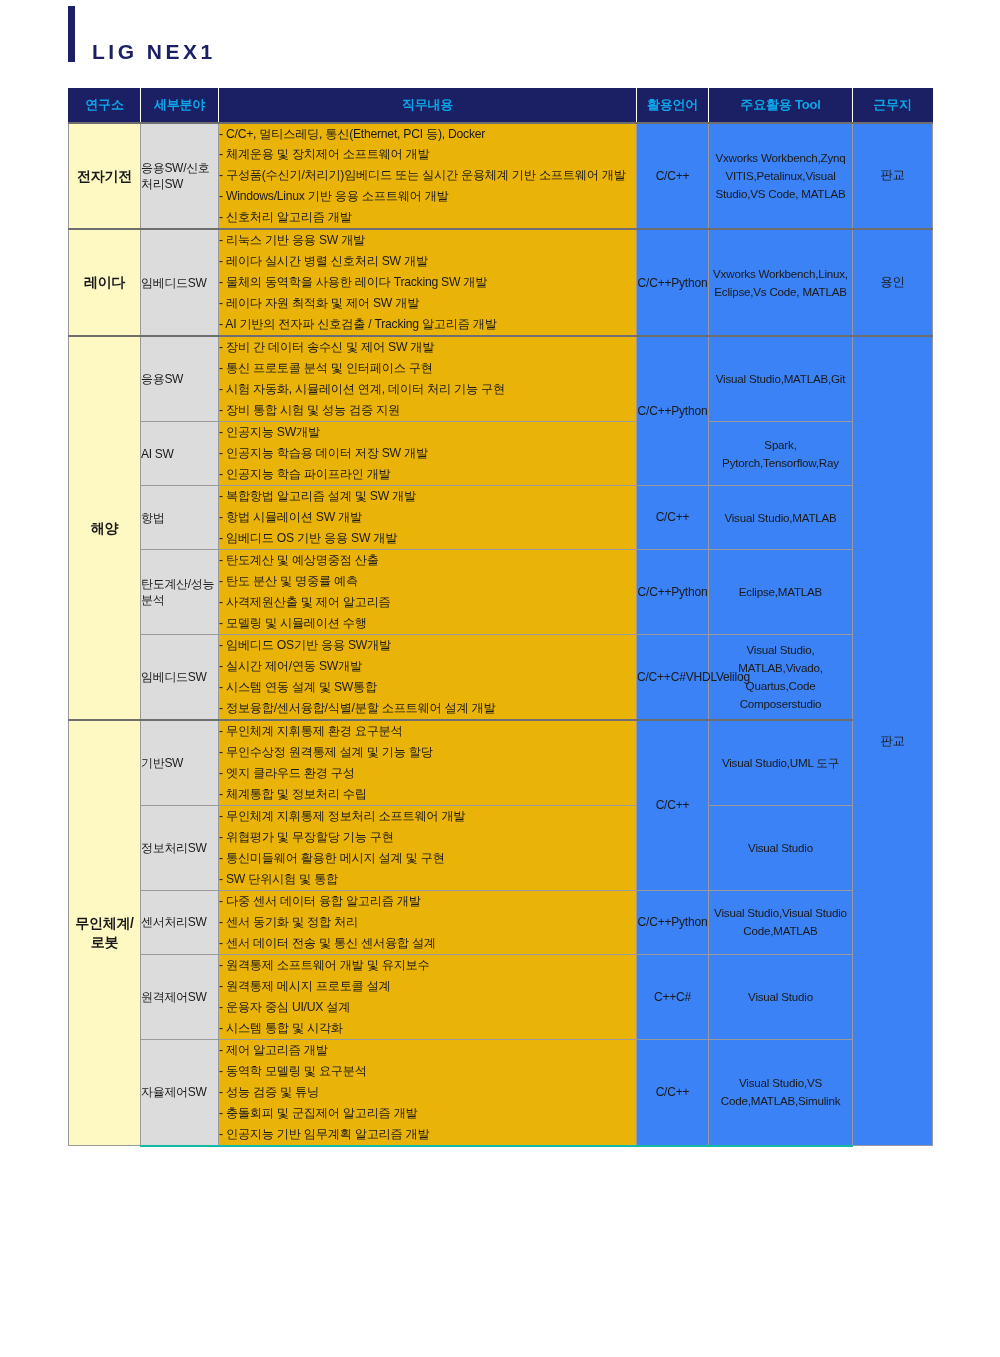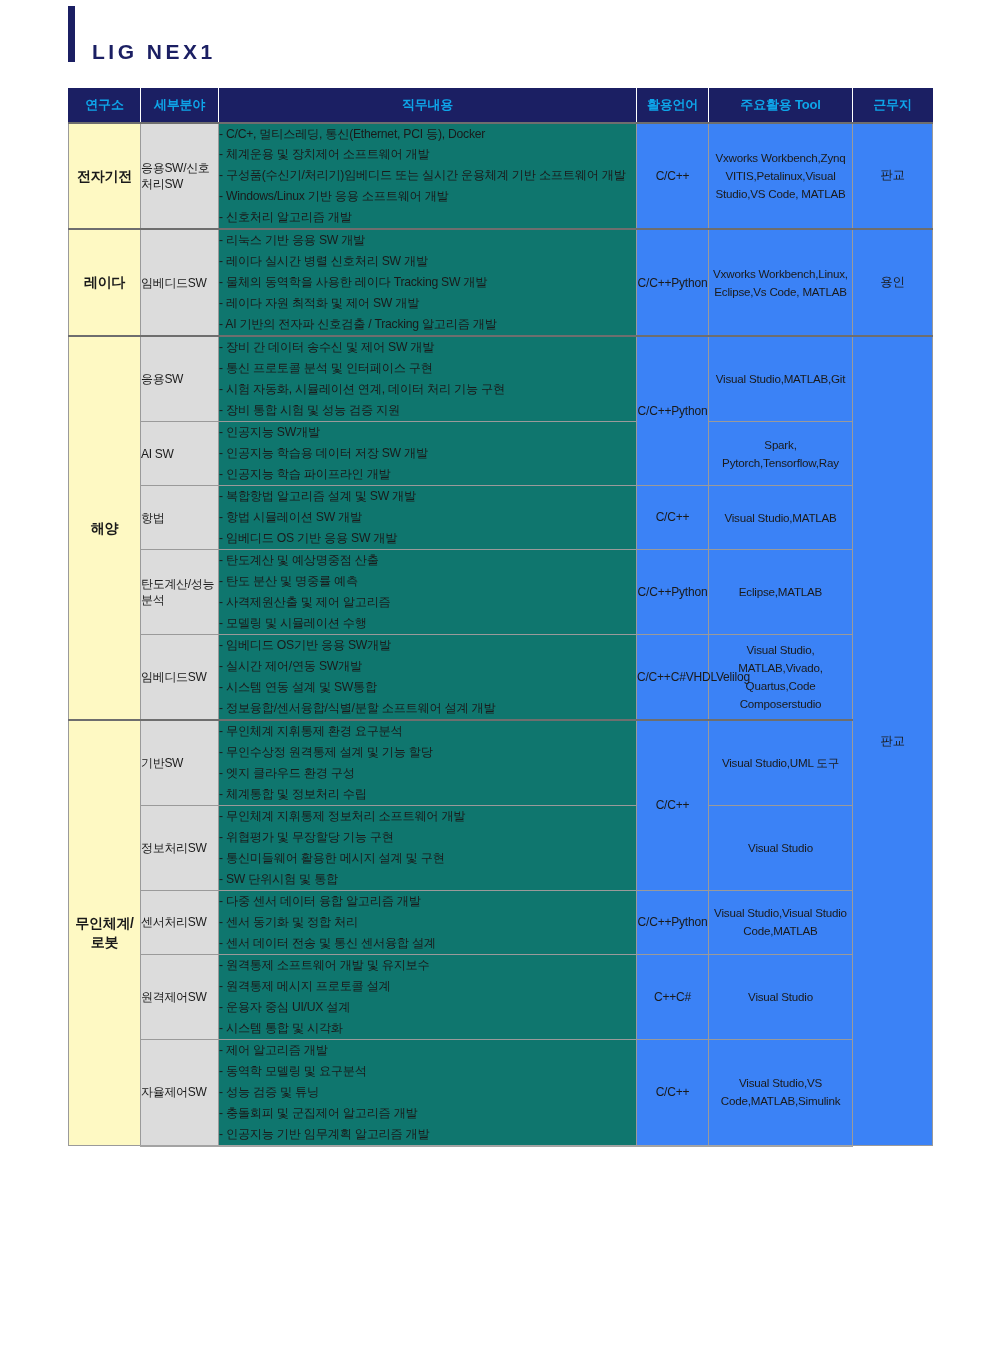--- a/index.html
+++ b/index.html
@@ -103,21 +103,21 @@
     letter-spacing: -0.3px;
   }
   td.sub {
     background: #dcdcdc;
     text-align: left;
     font-size: 12px;
     line-height: 1.35;
     letter-spacing: -0.3px;
   }
   td.desc {
-    background: #0f766e;
+    background: #eab308;
     padding: 9px 0 9px 20px;
     font-size: 12.2px;
     line-height: 1.72;
     letter-spacing: -0.25px;
     vertical-align: middle;
   }
   td.desc ul {
     margin: 0;
     padding: 0;
     list-style: none;
@@ -130,21 +130,21 @@
     font-size: 12px;
     line-height: 1.55;
     letter-spacing: -0.2px;
     background: #3b82f6;
   }
   td.tool { font-size: 11.6px; }
   td.loc  { font-size: 12.5px; }
 
   
   tr.group-top > td { border-top: 2px solid #6e6e6e; }
-  table.jobs tbody tr:last-child > td { border-bottom: 2px solid #a3a3a3; }
+  table.jobs tbody tr:last-child > td { border-bottom: 2px solid #14b8a6; }
 </style>
 </head>
 <body>
 
 <div class="page">
 
   <div class="brand">
     <div class="brand-bar"></div>
     <div class="brand-name">LIG NEX1</div>
   </div>

